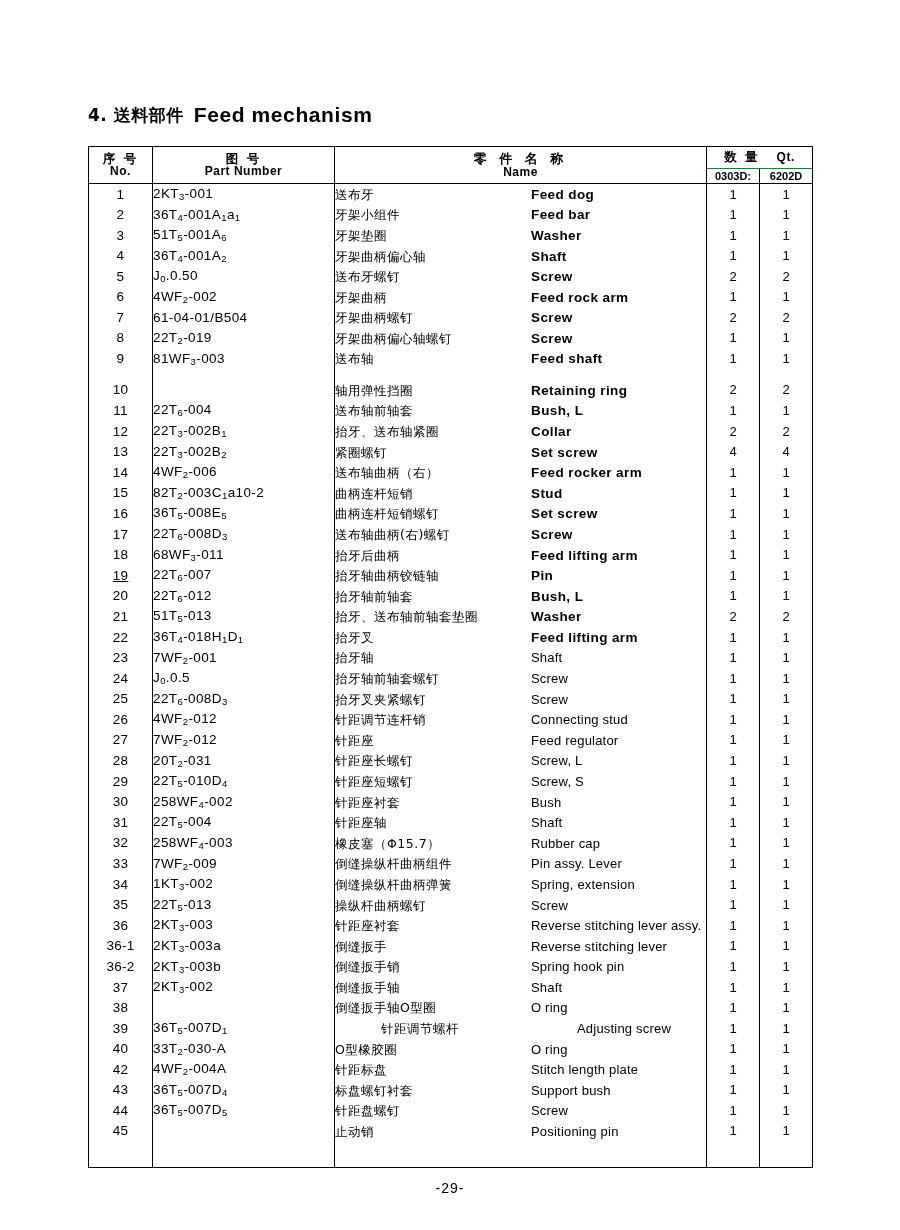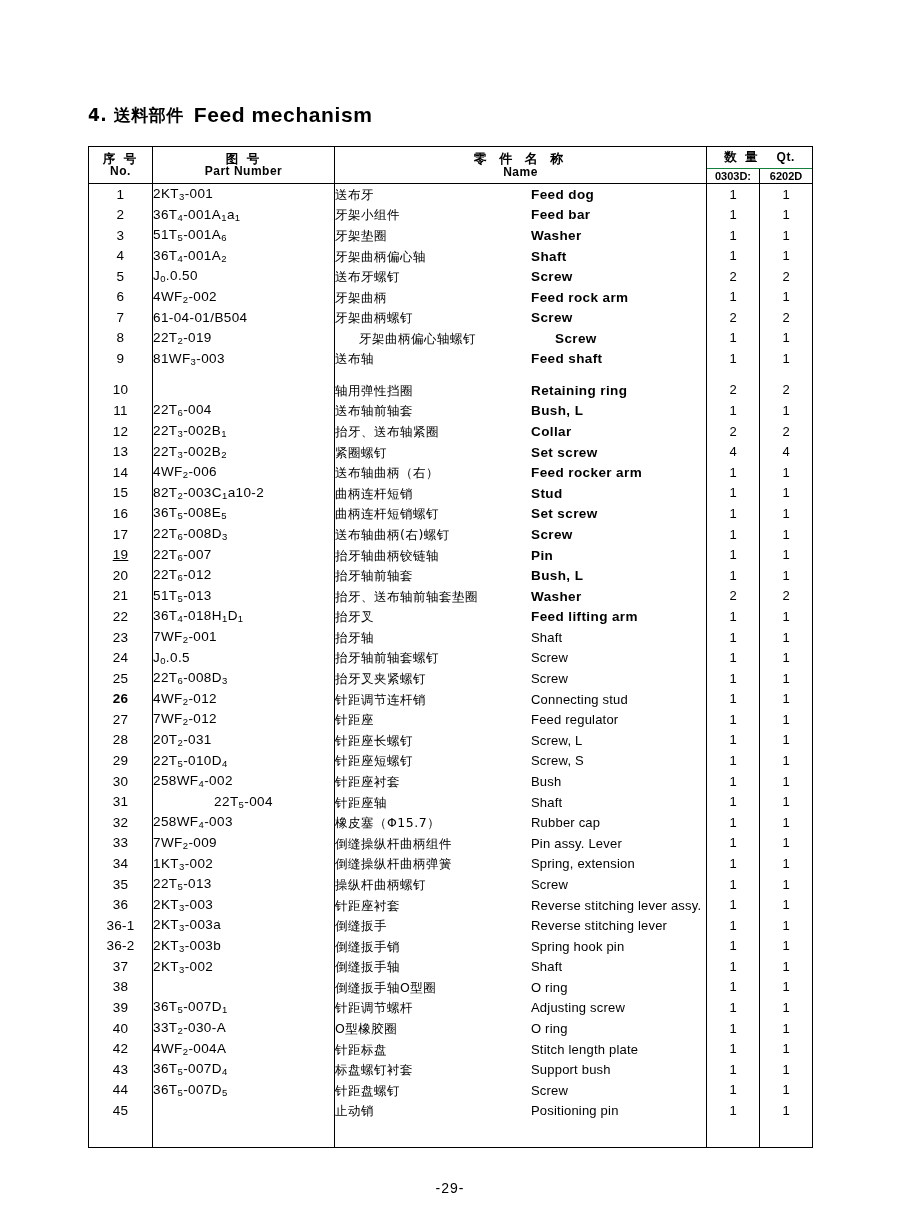--- a/index.html
+++ b/index.html
@@ -243,21 +243,21 @@
         <tr>
           <td class="body-cell c-no" style="border-top: none; border-bottom: none;">7</td>
           <td class="body-cell c-pn" style="border-top: none; border-bottom: none;">61-04-01/B504</td>
           <td class="body-cell c-name" style="border-top: none; border-bottom: none;"><span class="n-cn">牙架曲柄螺钉</span><span class="n-en bold">Screw</span></td>
           <td class="body-cell c-q" style="border-top: none; border-bottom: none;">2</td>
           <td class="body-cell c-q" style="border-top: none; border-bottom: none;">2</td>
         </tr>
         <tr>
           <td class="body-cell c-no" style="border-top: none; border-bottom: none;">8</td>
           <td class="body-cell c-pn" style="border-top: none; border-bottom: none;">22T<sub>2</sub>-019</td>
-          <td class="body-cell c-name" style="border-top: none; border-bottom: none; padding-left: 24px;"><span class="n-cn">牙架曲柄偏心轴螺钉</span><span class="n-en bold">Screw</span></td>
+          <td class="body-cell c-name" style="border-top: none; border-bottom: none;"><span class="n-cn">牙架曲柄偏心轴螺钉</span><span class="n-en bold">Screw</span></td>
           <td class="body-cell c-q" style="border-top: none; border-bottom: none;">1</td>
           <td class="body-cell c-q" style="border-top: none; border-bottom: none;">1</td>
         </tr>
         <tr>
           <td class="body-cell c-no" style="border-top: none; border-bottom: none;">9</td>
           <td class="body-cell c-pn" style="border-top: none; border-bottom: none;">81WF<sub>3</sub>-003</td>
           <td class="body-cell c-name" style="border-top: none; border-bottom: none;"><span class="n-cn">送布轴</span><span class="n-en bold">Feed shaft</span></td>
           <td class="body-cell c-q" style="border-top: none; border-bottom: none;">1</td>
           <td class="body-cell c-q" style="border-top: none; border-bottom: none;">1</td>
         </tr>
@@ -318,20 +318,27 @@
           <td class="body-cell c-q" style="border-top: none; border-bottom: none;">1</td>
         </tr>
         <tr>
           <td class="body-cell c-no" style="border-top: none; border-bottom: none; text-align: center;">17</td>
           <td class="body-cell c-pn" style="border-top: none; border-bottom: none;">22T<sub>6</sub>-008D<sub>3</sub></td>
           <td class="body-cell c-name" style="border-top: none; border-bottom: none;"><span class="n-cn">送布轴曲柄(右)螺钉</span><span class="n-en bold">Screw</span></td>
           <td class="body-cell c-q" style="border-top: none; border-bottom: none;">1</td>
           <td class="body-cell c-q" style="border-top: none; border-bottom: none;">1</td>
         </tr>
         <tr>
+          <td class="body-cell c-no" style="border-top: none; border-bottom: none;">18</td>
+          <td class="body-cell c-pn" style="border-top: none; border-bottom: none;">68WF<sub>3</sub>-011</td>
+          <td class="body-cell c-name" style="border-top: none; border-bottom: none;"><span class="n-cn">抬牙后曲柄</span><span class="n-en bold">Feed lifting arm</span></td>
+          <td class="body-cell c-q" style="border-top: none; border-bottom: none;">1</td>
+          <td class="body-cell c-q" style="border-top: none; border-bottom: none;">1</td>
+        </tr>
+        <tr>
           <td class="body-cell c-no" style="border-top: none; border-bottom: none; text-decoration: underline;">19</td>
           <td class="body-cell c-pn" style="border-top: none; border-bottom: none;">22T<sub>6</sub>-007</td>
           <td class="body-cell c-name" style="border-top: none; border-bottom: none;"><span class="n-cn">抬牙轴曲柄铰链轴</span><span class="n-en bold">Pin</span></td>
           <td class="body-cell c-q" style="border-top: none; border-bottom: none;">1</td>
           <td class="body-cell c-q" style="border-top: none; border-bottom: none;">1</td>
         </tr>
         <tr>
           <td class="body-cell c-no" style="border-top: none; border-bottom: none;">20</td>
           <td class="body-cell c-pn" style="border-top: none; border-bottom: none;">22T<sub>6</sub>-012</td>
           <td class="body-cell c-name" style="border-top: none; border-bottom: none;"><span class="n-cn">抬牙轴前轴套</span><span class="n-en bold">Bush, L</span></td>
@@ -367,21 +374,21 @@
           <td class="body-cell c-q" style="border-top: none; border-bottom: none;">1</td>
         </tr>
         <tr>
           <td class="body-cell c-no" style="border-top: none; border-bottom: none;">25</td>
           <td class="body-cell c-pn" style="border-top: none; border-bottom: none;">22T<sub>6</sub>-008D<sub>3</sub></td>
           <td class="body-cell c-name" style="border-top: none; border-bottom: none;"><span class="n-cn">抬牙叉夹紧螺钉</span><span class="n-en">Screw</span></td>
           <td class="body-cell c-q" style="border-top: none; border-bottom: none;">1</td>
           <td class="body-cell c-q" style="border-top: none; border-bottom: none;">1</td>
         </tr>
         <tr>
-          <td class="body-cell c-no" style="border-top: none; border-bottom: none; font-weight: bold;">26</td>
+          <td class="body-cell c-no" style="border-top: none; border-bottom: none;">26</td>
           <td class="body-cell c-pn" style="border-top: none; border-bottom: none;">4WF<sub>2</sub>-012</td>
           <td class="body-cell c-name" style="border-top: none; border-bottom: none;"><span class="n-cn">针距调节连杆销</span><span class="n-en">Connecting stud</span></td>
           <td class="body-cell c-q" style="border-top: none; border-bottom: none;">1</td>
           <td class="body-cell c-q" style="border-top: none; border-bottom: none;">1</td>
         </tr>
         <tr>
           <td class="body-cell c-no" style="border-top: none; border-bottom: none;">27</td>
           <td class="body-cell c-pn" style="border-top: none; border-bottom: none;">7WF<sub>2</sub>-012</td>
           <td class="body-cell c-name" style="border-top: none; border-bottom: none;"><span class="n-cn">针距座</span><span class="n-en">Feed regulator</span></td>
           <td class="body-cell c-q" style="border-top: none; border-bottom: none;">1</td>
@@ -403,21 +410,21 @@
         </tr>
         <tr>
           <td class="body-cell c-no" style="border-top: none; border-bottom: none;">30</td>
           <td class="body-cell c-pn" style="border-top: none; border-bottom: none;">258WF<sub>4</sub>-002</td>
           <td class="body-cell c-name" style="border-top: none; border-bottom: none;"><span class="n-cn">针距座衬套</span><span class="n-en">Bush</span></td>
           <td class="body-cell c-q" style="border-top: none; border-bottom: none;">1</td>
           <td class="body-cell c-q" style="border-top: none; border-bottom: none;">1</td>
         </tr>
         <tr>
           <td class="body-cell c-no" style="border-top: none; border-bottom: none;">31</td>
-          <td class="body-cell c-pn" style="border-top: none; border-bottom: none; text-align: center;">22T<sub>5</sub>-004</td>
+          <td class="body-cell c-pn" style="border-top: none; border-bottom: none;">22T<sub>5</sub>-004</td>
           <td class="body-cell c-name" style="border-top: none; border-bottom: none;"><span class="n-cn">针距座轴</span><span class="n-en">Shaft</span></td>
           <td class="body-cell c-q" style="border-top: none; border-bottom: none;">1</td>
           <td class="body-cell c-q" style="border-top: none; border-bottom: none;">1</td>
         </tr>
         <tr>
           <td class="body-cell c-no" style="border-top: none; border-bottom: none;">32</td>
           <td class="body-cell c-pn" style="border-top: none; border-bottom: none;">258WF<sub>4</sub>-003</td>
           <td class="body-cell c-name" style="border-top: none; border-bottom: none;"><span class="n-cn">橡皮塞（Φ15.7）</span><span class="n-en">Rubber cap</span></td>
           <td class="body-cell c-q" style="border-top: none; border-bottom: none;">1</td>
           <td class="body-cell c-q" style="border-top: none; border-bottom: none;">1</td>
@@ -474,21 +481,21 @@
         <tr>
           <td class="body-cell c-no" style="border-top: none; border-bottom: none;">38</td>
           <td class="body-cell c-pn" style="border-top: none; border-bottom: none;"></td>
           <td class="body-cell c-name" style="border-top: none; border-bottom: none;"><span class="n-cn">倒缝扳手轴O型圈</span><span class="n-en">O ring</span></td>
           <td class="body-cell c-q" style="border-top: none; border-bottom: none;">1</td>
           <td class="body-cell c-q" style="border-top: none; border-bottom: none;">1</td>
         </tr>
         <tr>
           <td class="body-cell c-no" style="border-top: none; border-bottom: none;">39</td>
           <td class="body-cell c-pn" style="border-top: none; border-bottom: none;">36T<sub>5</sub>-007D<sub>1</sub></td>
-          <td class="body-cell c-name" style="border-top: none; border-bottom: none;"><span class="n-cn">针距调节螺杆</span><span class="n-en">Adjusting screw</span></td>
+          <td class="body-cell c-name" style="border-top: none; border-bottom: none; padding-left: 46px;"><span class="n-cn">针距调节螺杆</span><span class="n-en">Adjusting screw</span></td>
           <td class="body-cell c-q" style="border-top: none; border-bottom: none;">1</td>
           <td class="body-cell c-q" style="border-top: none; border-bottom: none;">1</td>
         </tr>
         <tr>
           <td class="body-cell c-no" style="border-top: none; border-bottom: none;">40</td>
           <td class="body-cell c-pn" style="border-top: none; border-bottom: none;">33T<sub>2</sub>-030-A</td>
           <td class="body-cell c-name" style="border-top: none; border-bottom: none;"><span class="n-cn">O型橡胶圈</span><span class="n-en">O ring</span></td>
           <td class="body-cell c-q" style="border-top: none; border-bottom: none;">1</td>
           <td class="body-cell c-q" style="border-top: none; border-bottom: none;">1</td>
         </tr>

